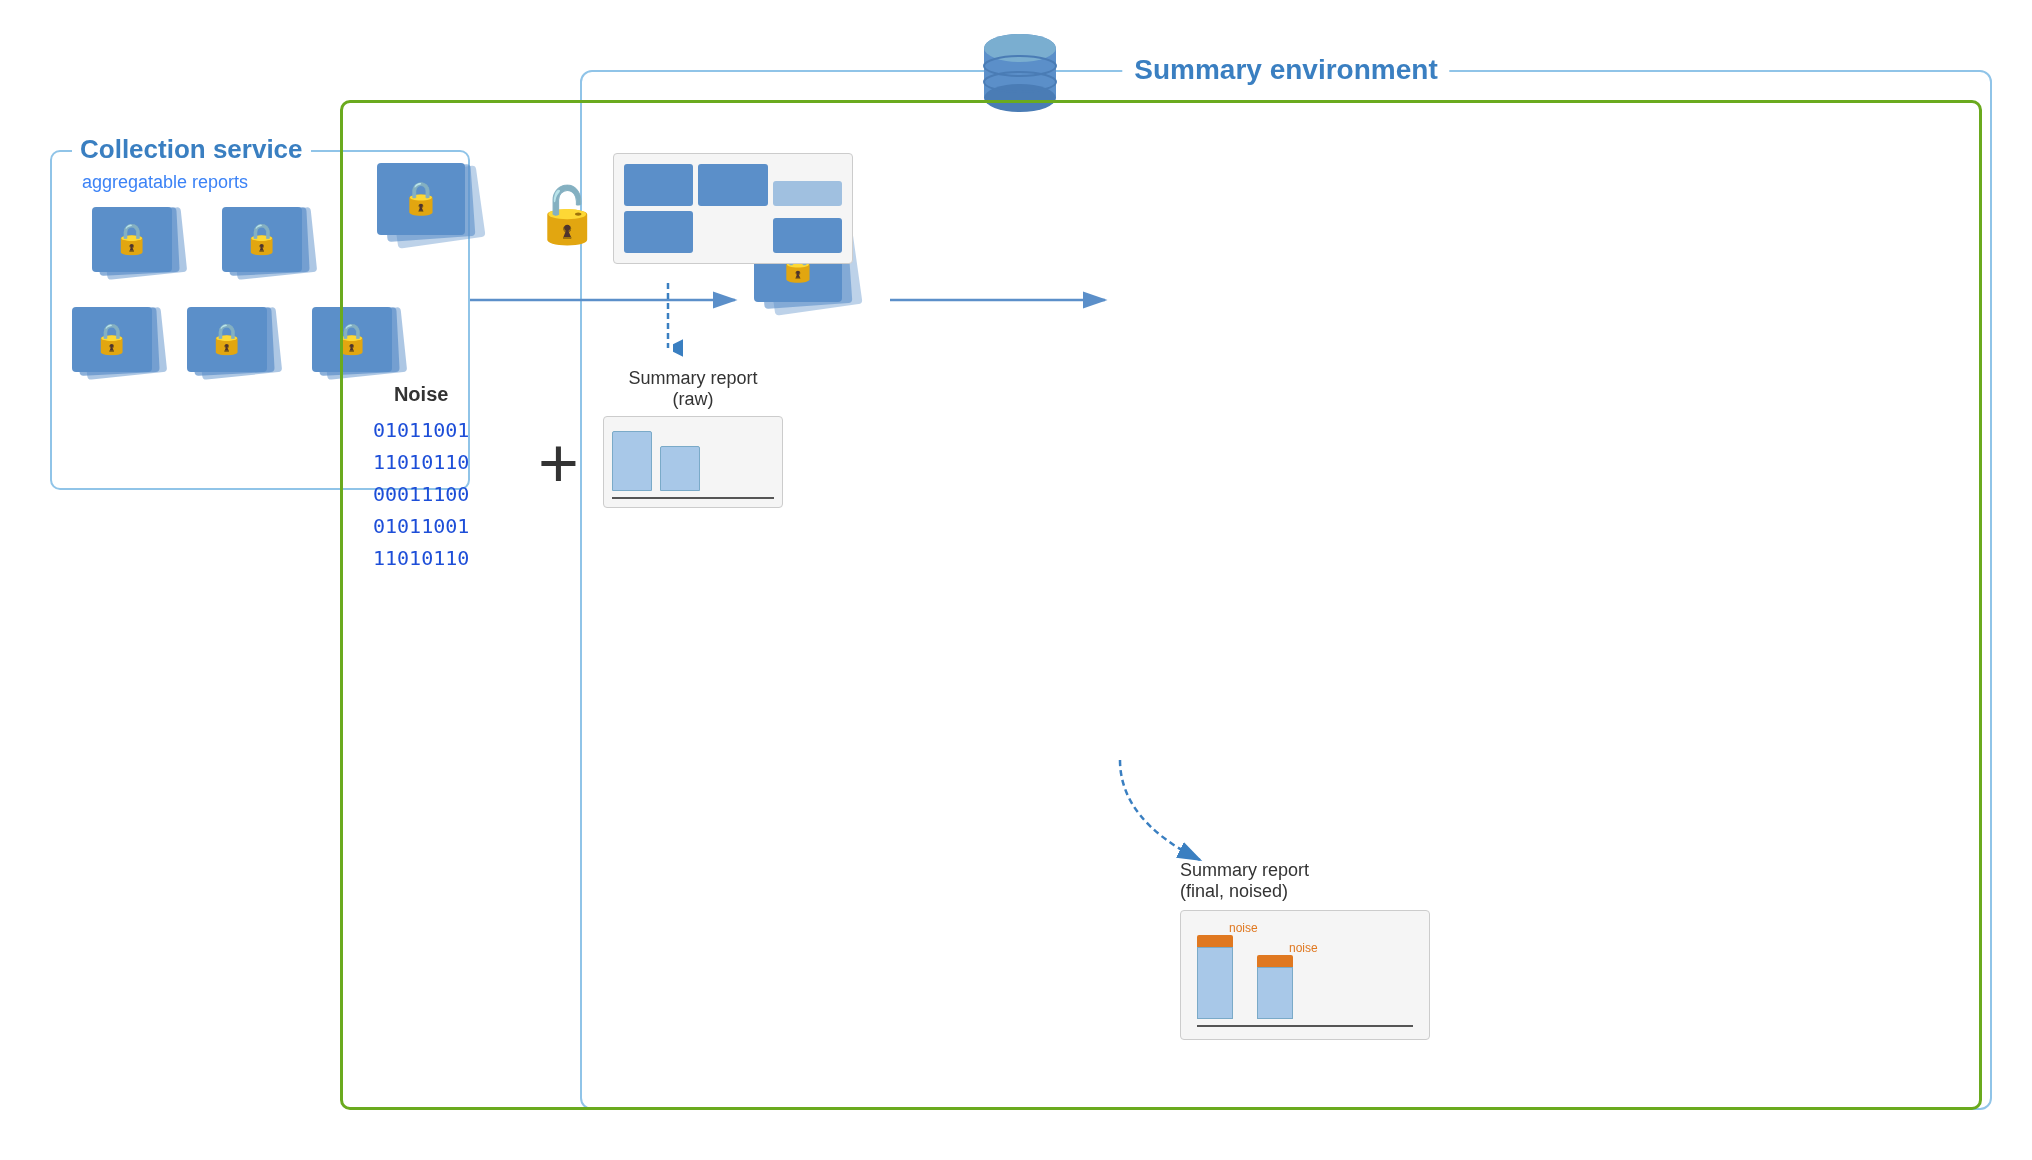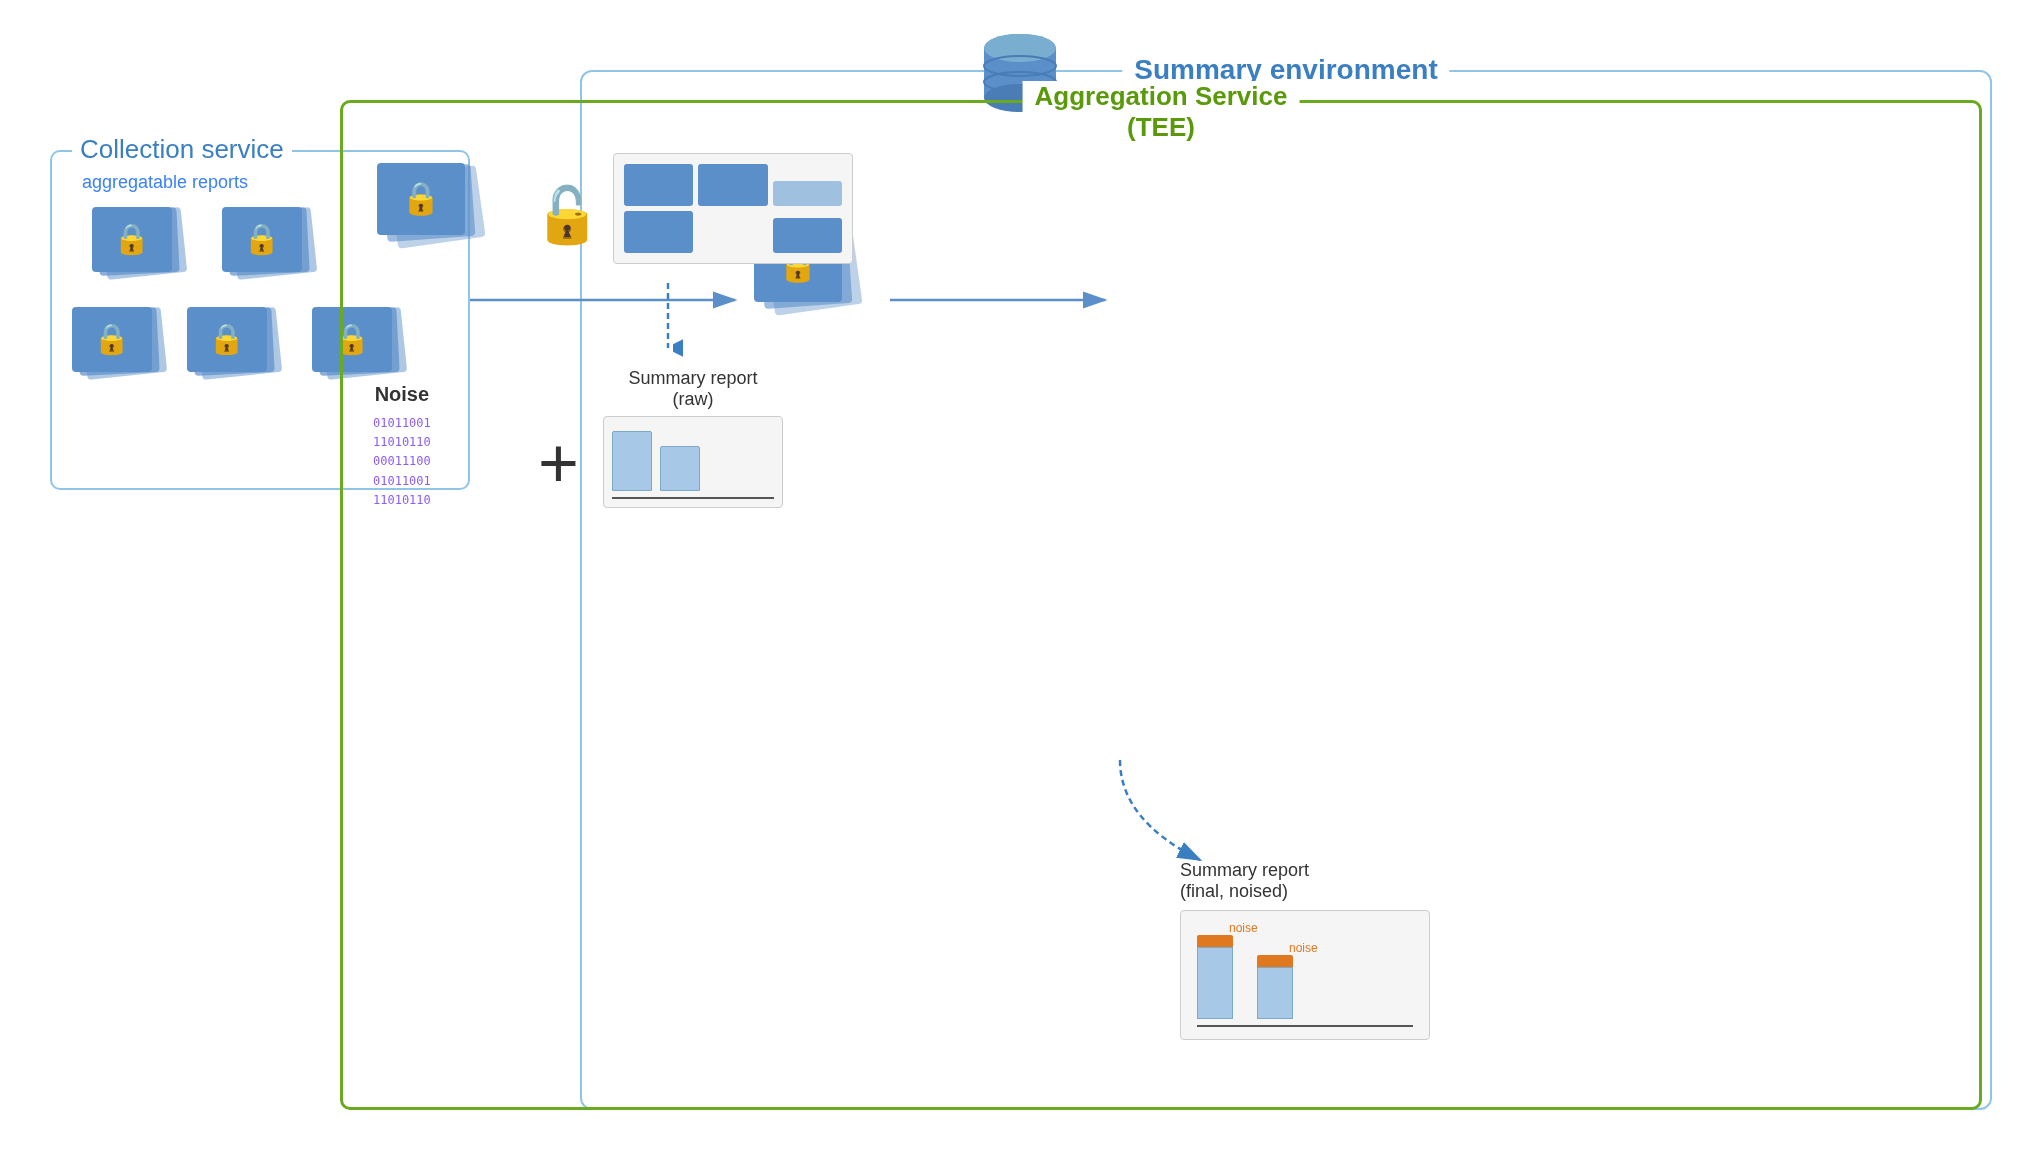--- a/index.html
+++ b/index.html
@@ -54,21 +54,21 @@
       border: 2.5px solid #90c4e8;
       border-radius: 10px;
       background: transparent;
     }
 
     .collection-label {
       position: absolute;
       top: -18px;
       left: 20px;
       font-size: 26px;
-      font-weight: normal;
+      font-weight: bold;
       color: #3a7fc1;
       background: #fff;
       padding: 0 8px;
     }
 
     .collection-sublabel {
       position: absolute;
       top: 20px;
       left: 30px;
       font-size: 18px;
@@ -97,22 +97,22 @@
       color: #5a9a0a;
       background: #fff;
       padding: 0 12px;
       white-space: nowrap;
       text-align: center;
     }
 
     
     .noise-text {
       font-family: monospace;
-      font-size: 12px;
-      color: #8b5cf6;
+      font-size: 20px;
+      color: #1d4ed8;
       line-height: 1.6;
     }
   </style>
 </head>
 <body>
 
 <div class="diagram-container">
 
   <div class="adtech-box">
     <div class="adtech-label">Summary environment</div>
@@ -197,24 +197,20 @@
   <svg style="position:absolute; top:270px; left:870px;" width="230" height="20">
     <defs>
       <marker id="arrowhead2" markerWidth="10" markerHeight="7" refX="9" refY="3.5" orient="auto">
         <polygon points="0 0, 10 3.5, 0 7" fill="#5b8fc9"></polygon>
       </marker>
     </defs>
     <line x1="0" y1="10" x2="215" y2="10" stroke="#5b8fc9" stroke-width="2.5" marker-end="url(#arrowhead2)"></line>
   </svg>
 
   <div class="aggregation-box">
-    <div class="aggregation-label">
-      <span>Aggregation Service</span><br>
-      <span>(TEE)</span>
-    </div>
 
     <div style="position:absolute; top:60px; left:30px;">
       <svg width="130" height="110" viewBox="0 0 130 110">
         <rect x="20" y="8" width="88" height="72" rx="4" fill="#5b8fc9" opacity="0.4" transform="rotate(-8 64 44)"></rect>
         <rect x="12" y="4" width="88" height="72" rx="4" fill="#5b8fc9" opacity="0.6" transform="rotate(-4 56 40)"></rect>
         <rect x="4" y="0" width="88" height="72" rx="4" fill="#5b8fc9"></rect>
         <text x="48" y="46" text-anchor="middle" font-size="32">🔒</text>
       </svg>
     </div>
 

